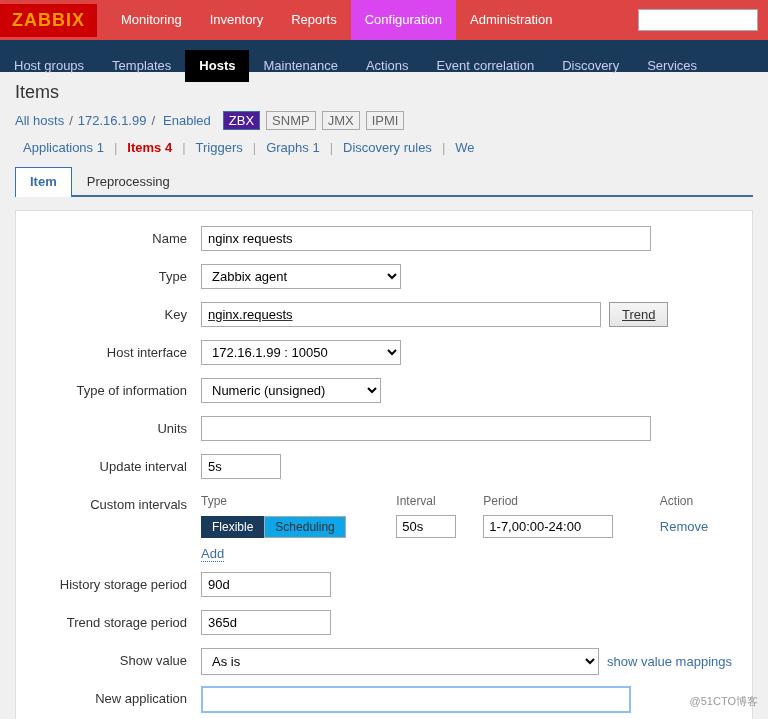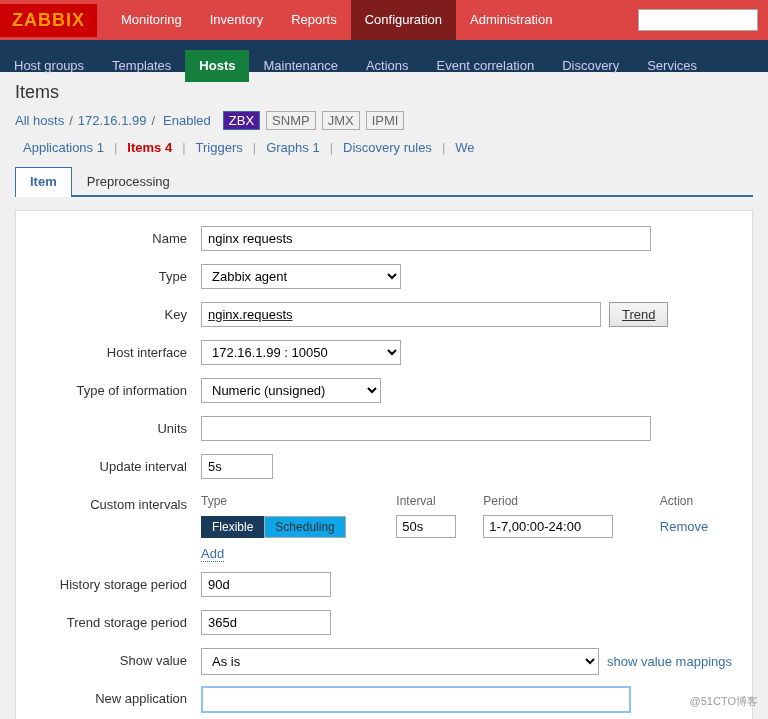--- a/index.html
+++ b/index.html
@@ -4,28 +4,28 @@
   <style>
     * { box-sizing: border-box; margin: 0; padding: 0; }
     body { font-family: Arial, sans-serif; font-size: 13px; background: #f0f0f0; color: #333; }
 
     
     .top-nav { background: #d44; display: flex; align-items: center; height: 40px; }
     .logo { background: #c00; color: #fff; font-weight: bold; font-size: 18px; padding: 6px 12px; letter-spacing: 1px; margin-right: 10px; }
     .logo span { color: #f90; }
     .top-nav-items { display: flex; }
     .top-nav-items a { color: #fff; text-decoration: none; padding: 0 14px; line-height: 40px; font-size: 13px; }
-    .top-nav-items a.active { background: #7f1d1d; }
+    .top-nav-items a.active { background: #d946ef; }
     .top-nav-search { margin-left: auto; margin-right: 10px; }
     .top-nav-search input { padding: 3px 7px; border: 1px solid #aaa; font-size: 12px; }
 
     
     .sub-nav { background: #1a3a5c; display: flex; height: 32px; align-items: center; }
     .sub-nav a { color: #cce; text-decoration: none; padding: 0 14px; line-height: 32px; font-size: 13px; margin-top: 20px; }
-    .sub-nav a.active { color: #fff; font-weight: bold; background: #15803d; }
+    .sub-nav a.active { color: #fff; font-weight: bold; background: #000000; }
 
     
     .page-content { background: #f0f0f0; padding: 10px 15px; }
     .page-title { font-size: 18px; font-weight: normal; color: #333; margin-bottom: 8px; }
 
     
     .breadcrumb { display: flex; align-items: center; margin-bottom: 8px; flex-wrap: wrap; gap: 2px; }
     .breadcrumb a { color: #3a6ea5; text-decoration: none; font-size: 13px; }
     .breadcrumb span { color: #666; font-size: 13px; margin: 0 3px; }
     .breadcrumb .enabled-badge { color: #3a6ea5; font-size: 13px; }
@@ -45,21 +45,21 @@
     .form-tabs { display: flex; border-bottom: 2px solid #3a6ea5; margin-bottom: 13px; }
     .form-tab { padding: 6px 14px; cursor: pointer; font-size: 13px; color: #333; border: 1px solid transparent; border-bottom: none; }
     .form-tab.active { background: #fff; border-color: #3a6ea5; border-bottom-color: #fff; margin-bottom: -2px; color: #3a6ea5; font-weight: bold; }
 
     
     .form-container { background: #fff; border: 1px solid #ddd; padding: 15px 20px; }
     .form-row { display: flex; align-items: flex-start; margin-bottom: 10px; min-height: 28px; }
     .form-label { width: 165px; min-width: 165px; text-align: right; padding-right: 14px; padding-top: 5px; color: #333; font-size: 13px; }
     .form-field { flex: 1; }
     .form-input { padding: 4px 6px; border: 1px solid #aaa; font-size: 13px; width: 100%; }
-    .form-input-sm { width: 72px; }
+    .form-input-sm { width: 80px; }
     .form-input-md { width: 200px; }
     .form-input-lg { width: 450px; }
     .form-select { padding: 3px 6px; border: 1px solid #aaa; font-size: 13px; background: #fff; cursor: pointer; }
     .form-select-md { width: 200px; }
 
     .key-row { display: flex; align-items: center; gap: 8px; text-decoration: underline; }
     .key-row input { width: 400px; }
 
     .btn { padding: 4px 12px; border: 1px solid #999; background: linear-gradient(#f5f5f5, #e5e5e5); cursor: pointer; font-size: 13px; color: #333; }
 

